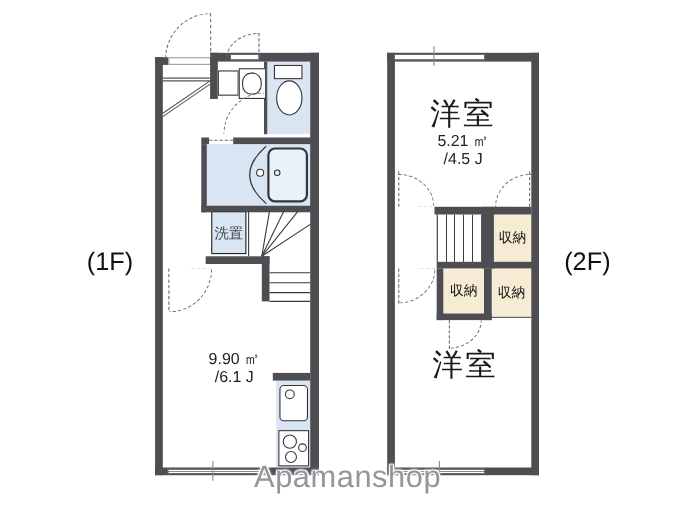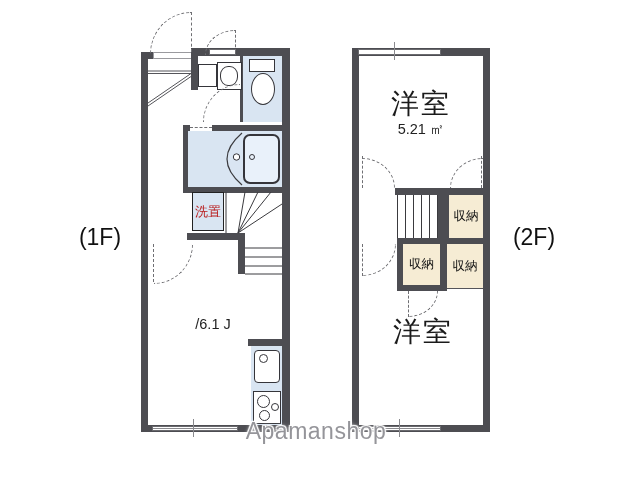--- a/index.html
+++ b/index.html
@@ -31,29 +31,29 @@
   .arc.br{border-bottom:1.4px dashed #6f6f73;border-right:1.4px dashed #6f6f73;border-bottom-right-radius:100% 100%;}
   .leaf{position:absolute;width:0;border-left:1.4px dashed #6f6f73;}
   .dashline{position:absolute;height:0;border-top:1.4px dashed #6f6f73;}
   .fixture{position:absolute;background:#fff;border:1.3px solid #35353a;}
   .circle{position:absolute;border:1.2px solid #35353a;border-radius:50%;background:#fff;}
   .room-label{position:absolute;text-align:center;line-height:1;}
   .room-name{font-size:28px;letter-spacing:2px;color:#1a1a1a;}
   .room-name.latin{font-size:27px;letter-spacing:1px;}
   .room-area{font-size:14.5px;margin-top:4px;color:#222;}
   .closet-cell{position:absolute;display:flex;align-items:center;justify-content:center;font-size:12.5px;color:#111;}
-  .washer-cell{position:absolute;display:flex;align-items:center;justify-content:center;font-size:13px;color:#b91c1c;background:var(--water);border:1.5px solid #222;}
+  .washer-cell{position:absolute;display:flex;align-items:center;justify-content:center;font-size:13px;color:#404040;background:var(--water);border:1.5px solid #222;}
   .floor-tag{position:absolute;width:64px;text-align:center;font-size:23px;color:#111;}
   .stairs-v{position:absolute;background:
       repeating-linear-gradient(to right, transparent 0, transparent 7px, #3a3a3e 7px, #3a3a3e 8px);
       border-left:1px solid #3a3a3e;}
   svg{position:absolute;overflow:visible;}
   .watermark{
     position:absolute;left:0;top:418px;width:632px;text-align:center;
-    font-size:23px;letter-spacing:0.5px;color:#95959a;z-index:50;
+    font-size:28px;letter-spacing:0.5px;color:#95959a;z-index:50;
     text-shadow:-1px -1px 1px #fff,1px -1px 1px #fff,-1px 1px 1px #fff,1px 1px 1px #fff,0 0 4px #fff;
   }
 </style>
 </head>
 <body>
 
 <div class="plan" id="plan1f" style="left:141px;top:48px;width:149px;height:384px;">
 
   <div class="room water" style="left:102px;top:8px;width:39px;height:66px;"></div>
   <div class="room water" style="left:47px;top:83px;width:95px;height:56px;"></div>
@@ -131,20 +131,21 @@
 
   <div class="arc tl" style="left:9px;top:-36px;width:41px;height:42px;"></div>
   <div class="leaf" style="left:50px;top:-36px;height:40px;"></div>
   <div class="arc tl" style="left:64px;top:-18px;width:30px;height:25px;"></div>
   <div class="leaf" style="left:94px;top:-18px;height:22px;"></div>
   <div class="arc tl" style="left:62px;top:36px;width:37px;height:38px;"></div>
   <div class="arc br" style="left:13px;top:196px;width:39px;height:40px;"></div>
   <div class="leaf" style="left:12px;top:196px;height:38px;"></div>
 
   <div class="room-label" style="left:10px;top:268px;width:124px;">
+    <div class="room-area">9.90 ㎡</div>
     <div class="room-area" style="margin-top:1px;">/6.1 J</div>
   </div>
 </div>
 
 <div class="plan" id="plan2f" style="left:352px;top:48px;width:138px;height:384px;">
 
   <div class="closet-cell closet" style="left:97px;top:147px;width:34px;height:43px;">
     <span>収納</span>
   </div>
   <div class="closet-cell closet" style="left:51px;top:196px;width:37px;height:41px;">
@@ -178,20 +179,21 @@
   <div class="arc tl" style="left:98px;top:110px;width:33px;height:30px;"></div>
   <div class="leaf" style="left:129px;top:108px;height:32px;"></div>
   <div class="arc br" style="left:10px;top:196px;width:34px;height:32px;"></div>
   <div class="leaf" style="left:10px;top:196px;height:32px;"></div>
   <div class="arc br" style="left:56px;top:243px;width:30px;height:26px;"></div>
   <div class="leaf" style="left:56px;top:243px;height:26px;"></div>
 
   <div class="room-label" style="left:7px;top:42px;width:124px;">
     <div class="room-name">洋室</div>
     <div class="room-area">5.21 ㎡</div>
+    <div class="room-area" style="margin-top:1px;">/4.5 J</div>
   </div>
   <div class="room-label" style="left:9px;top:270px;width:124px;">
     <div class="room-name">洋室</div>
   </div>
 </div>
 
 <div class="floor-tag" style="left:68px;top:224px;">(1F)</div>
 <div class="floor-tag" style="left:502px;top:224px;">(2F)</div>
 
 <div class="watermark">Apamanshop</div>

